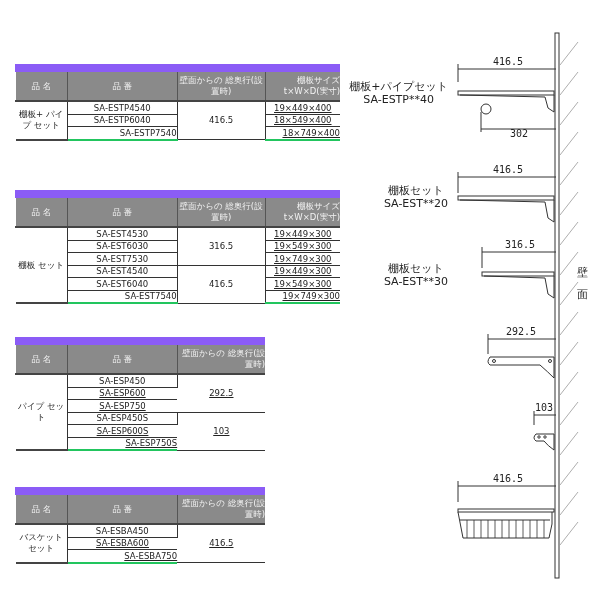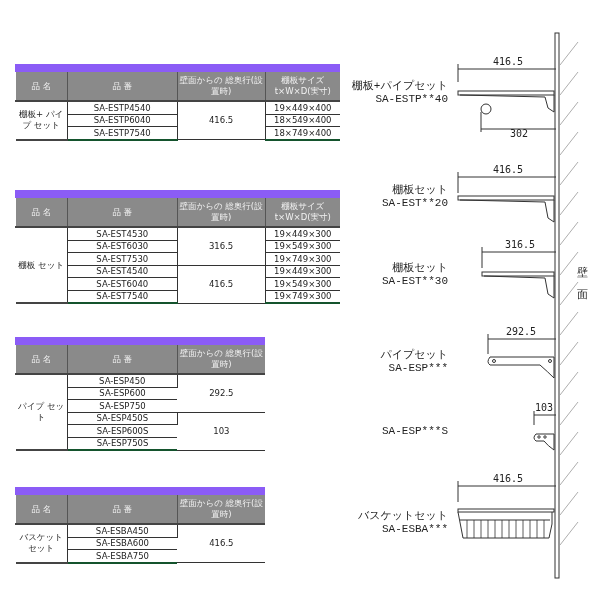--- a/index.html
+++ b/index.html
@@ -1,27 +1,27 @@
 <!DOCTYPE html>
 <html><head>
 <meta charset="utf-8">
 <style>
   html,body{margin:0;padding:0;background:#fff;}
   body{width:600px;height:600px;position:relative;overflow:hidden;font-family:"DejaVu Sans","Liberation Sans",sans-serif;color:#222;}
   .tbl{position:absolute;border-collapse:collapse;font-size:8.5px;line-height:1;}
   .tbl th{background:#8a8a8a;color:#f2f2f2;font-weight:normal;border:1px solid #fff;border-right:1px solid #555;padding:0;text-align:center;height:28px;font-size:8.5px;line-height:11px;}
-  .tbl th:last-child{border-right:none;}
+  .tbl th:last-child{border-right:none;text-align:right;}
   .tbl td{text-align:center;padding:0;height:11.5px;border-bottom:1px solid #333;border-right:1px solid #333;font-size:8.5px;color:#222;}
-  .tbl td:last-child{border-right:none;}
+  .tbl td:last-child{border-right:none;text-decoration:underline;}
   .tbl td.name{border-bottom:none;line-height:11px;}
-  .tbl tr.last td{border-bottom:2px solid #14532d;}
+  .tbl tr.last td{border-bottom:2px solid #22c55e;text-align:right;}
   .tbl td.name.last{border-bottom:2px solid #444;margin-left:48px;}
   .tbl thead tr{border-top:8px solid #8b5cf6;border-bottom:2px solid #444;padding-left:21px;}
   .diagram{position:absolute;left:340px;top:0;width:260px;height:600px;}
-  .lbl{position:absolute;text-align:right;font-size:11px;line-height:13px;color:#222;white-space:nowrap;font-family:Liberation Mono, monospace;}
+  .lbl{position:absolute;text-align:center;font-size:11px;line-height:13px;color:#222;white-space:nowrap;}
   .dim{position:absolute;font-size:10px;font-family:"DejaVu Sans Mono","Liberation Mono",monospace;color:#222;}
   .wall-label{position:absolute;font-size:11px;line-height:22px;width:12px;color:#222;}
 </style>
 </head>
 <body>
 
 <table class="tbl" style="left:15px;top:64px;width:325px;">
   <colgroup>
       <col style="width:52px">
       <col style="width:110px">
@@ -257,26 +257,17 @@
     <div>SA-ESTP**40</div>
   </div>
   <div class="lbl" style="right:152px;top:184px;">
     <div>棚板セット</div>
     <div>SA-EST**20</div>
   </div>
   <div class="lbl" style="right:152px;top:262px;">
     <div>棚板セット</div>
     <div>SA-EST**30</div>
   </div>
-  <div class="lbl" style="right:152px;top:349px;">
-    <div>パイプセット</div>
-    <div>SA-ESP***</div>
-  </div>
   <div class="lbl" style="right:152px;top:425px;">
-    <div>SA-ESP***S</div>
-  </div>
-  <div class="lbl" style="right:152px;top:510px;">
-    <div>バスケットセット</div>
-    <div>SA-ESBA***</div>
   </div>
 
   <div class="wall-label" style="left:237px;top:262px;">壁面</div>
 </div>
 
 </body></html>

